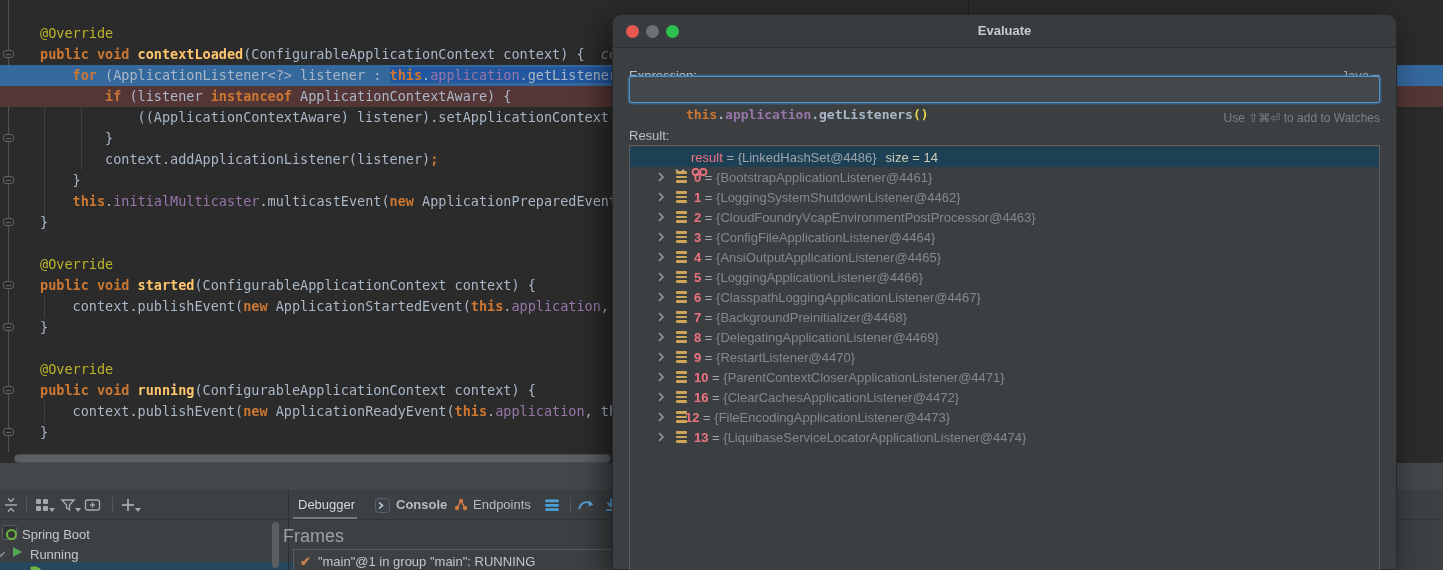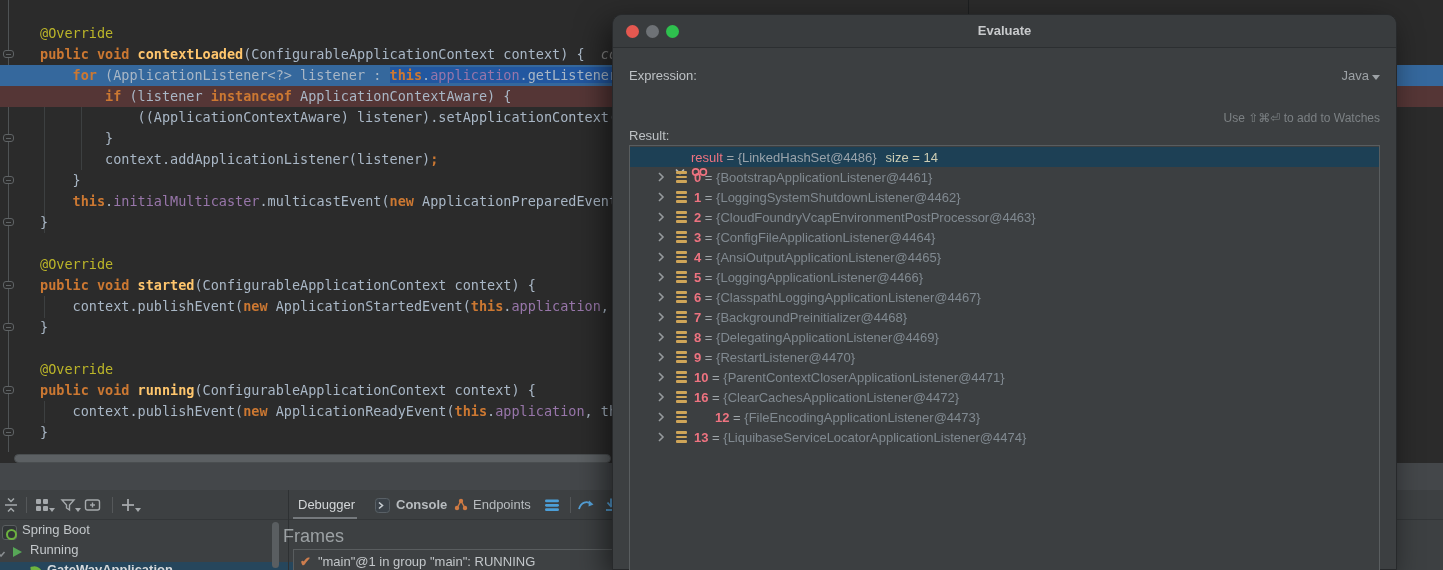--- a/index.html
+++ b/index.html
@@ -39,21 +39,21 @@
   .tb-ico { position:absolute; top:7px; width:16px; height:16px; }
   .tb-ico svg { display:block; }
   .mini-caret { position:absolute; right:-5px; bottom:1px; width:0; height:0;
                 border-left:3.5px solid transparent; border-right:3.5px solid transparent;
                 border-top:4px solid #a5a9ac; }
   .tab-label { position:absolute; top:7px; font-size:13px; color:#b8bcbf; cursor:default; }
   .tab-label.sel-tab { color:#d3d6d8; }
   .tab-underline { position:absolute; left:293px; top:27px; width:64px; height:2px; background:#75797d; }
   .v-divider { position:absolute; left:288px; top:0; width:1px; height:80px; background:#2e3133; }
   .tree-row-bp { position:absolute; left:0; height:20px; width:300px; font-size:13px; color:#c3c7ca;
-                 display:flex; align-items:flex-start; }
+                 display:flex; align-items:flex-end; }
   .tree-row-bp.selrow { background:#26465c; }
   .sb-badge { position:absolute; left:2px; top:3px; width:15px; height:15px; background:#313537;
               border:1px solid #5a5e60; border-radius:3px; }
   .sb-badge::after { content:""; position:absolute; left:3px; top:3px; width:7px; height:7px;
               border:2px solid #6db33f; border-radius:50%; }
   .play-tri { position:absolute; left:13px; top:5px; width:0; height:0; border-top:5px solid transparent;
               border-bottom:5px solid transparent; border-left:9px solid #57a757; }
   .leaf { position:absolute; left:31px; top:4px; width:11px; height:11px; background:#6db33f;
           border-radius:1px 8px 1px 8px; transform:rotate(-8deg); }
   .expander { position:absolute; left:-4px; top:5px; color:#8b8f92; }
@@ -268,20 +268,30 @@
       <span class="light" style="left:33px; background:#6e7276;"></span>
       <span class="light" style="left:53px; background:#2ec04e;"></span>
       <div id="dlg-title">Evaluate</div>
     </div>
 
     <div class="dlg-label" style="left:16px; top:53px;">Expression:</div>
     <div id="lang-select">
       <span>Java</span><span class="dn"></span>
     </div>
 
+    <div id="expr-input">
+      <span id="expr-text"><span class="ex-kw">this</span><span class="ex-pln">.</span><span class="ex-fld">application</span><span class="ex-pln">.</span><span class="ex-pln">getListeners</span><span class="ex-par">()</span></span>
+      <div id="expr-controls">
+        <span>
+          
+        </span>
+        <span class="div"></span>
+        
+      </div>
+    </div>
 
     <div id="watch-hint">Use ⇧⌘⏎ to add to Watches</div>
     <div class="dlg-label" style="left:16px; top:113px;">Result:</div>
 
     <div id="result-tree">
       <div class="tree-row root-row" style="top:1px;">
         <span class="chev" style="left:8px;">
           <svg width="12" height="12" viewBox="0 0 12 12" fill="none" stroke="#b9bdc0" stroke-width="1.6">
               <polyline points="2,3.5 6,7.5 10,3.5"></polyline>
             </svg>
@@ -326,21 +336,21 @@
                 <polyline points="4,2 8,6 4,10"></polyline>
               </svg></span><span class="bars-icon"><i></i><i></i><i></i></span><span class="idx" style="margin-left: 64px;">9</span><span class="eq"> = </span><span class="val">{RestartListener@4470}</span></div>
           <div class="tree-row" style="top: 221px;"><span class="chev" style="left: 25px;"><svg width="12" height="12" viewBox="0 0 12 12" fill="none" stroke="#969a9d" stroke-width="1.6">
                 <polyline points="4,2 8,6 4,10"></polyline>
               </svg></span><span class="bars-icon"><i></i><i></i><i></i></span><span class="idx" style="margin-left: 64px;">10</span><span class="eq"> = </span><span class="val">{ParentContextCloserApplicationListener@4471}</span></div>
           <div class="tree-row" style="top: 241px;"><span class="chev" style="left: 25px;"><svg width="12" height="12" viewBox="0 0 12 12" fill="none" stroke="#969a9d" stroke-width="1.6">
                 <polyline points="4,2 8,6 4,10"></polyline>
               </svg></span><span class="bars-icon"><i></i><i></i><i></i></span><span class="idx" style="margin-left: 64px;">16</span><span class="eq"> = </span><span class="val">{ClearCachesApplicationListener@4472}</span></div>
           <div class="tree-row" style="top: 261px;"><span class="chev" style="left: 25px;"><svg width="12" height="12" viewBox="0 0 12 12" fill="none" stroke="#969a9d" stroke-width="1.6">
                 <polyline points="4,2 8,6 4,10"></polyline>
-              </svg></span><span class="bars-icon"><i></i><i></i><i></i></span><span class="idx" style="margin-left: 85px;">12</span><span class="eq"> = </span><span class="val">{FileEncodingApplicationListener@4473}</span></div>
+              </svg></span><span class="bars-icon"><i></i><i></i><i></i></span><span class="idx" style="margin-left: 55px;">12</span><span class="eq"> = </span><span class="val">{FileEncodingApplicationListener@4473}</span></div>
           <div class="tree-row" style="top: 281px;"><span class="chev" style="left: 25px;"><svg width="12" height="12" viewBox="0 0 12 12" fill="none" stroke="#969a9d" stroke-width="1.6">
                 <polyline points="4,2 8,6 4,10"></polyline>
               </svg></span><span class="bars-icon"><i></i><i></i><i></i></span><span class="idx" style="margin-left: 64px;">13</span><span class="eq"> = </span><span class="val">{LiquibaseServiceLocatorApplicationListener@4474}</span></div>
         </div>
     </div>
   </div>
 
 </div>
 
 </body></html>

